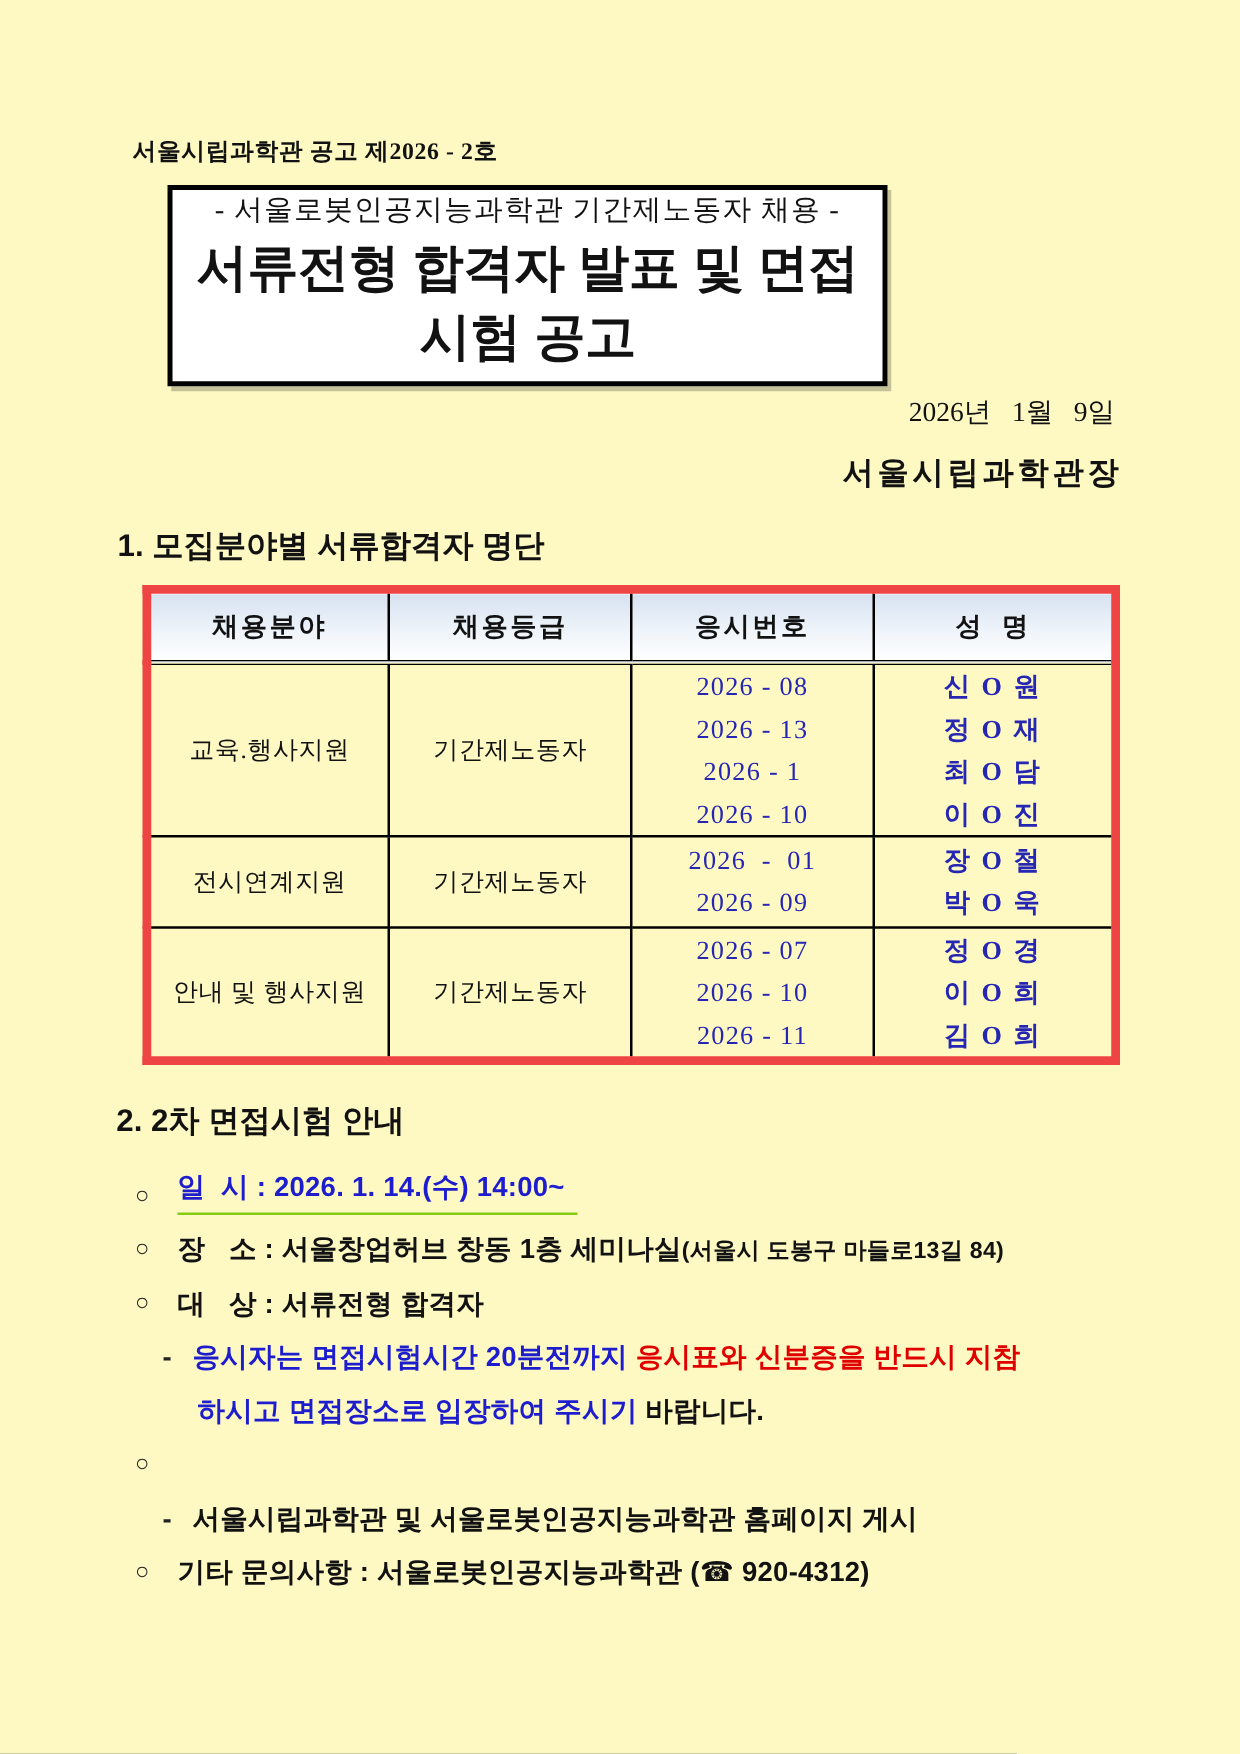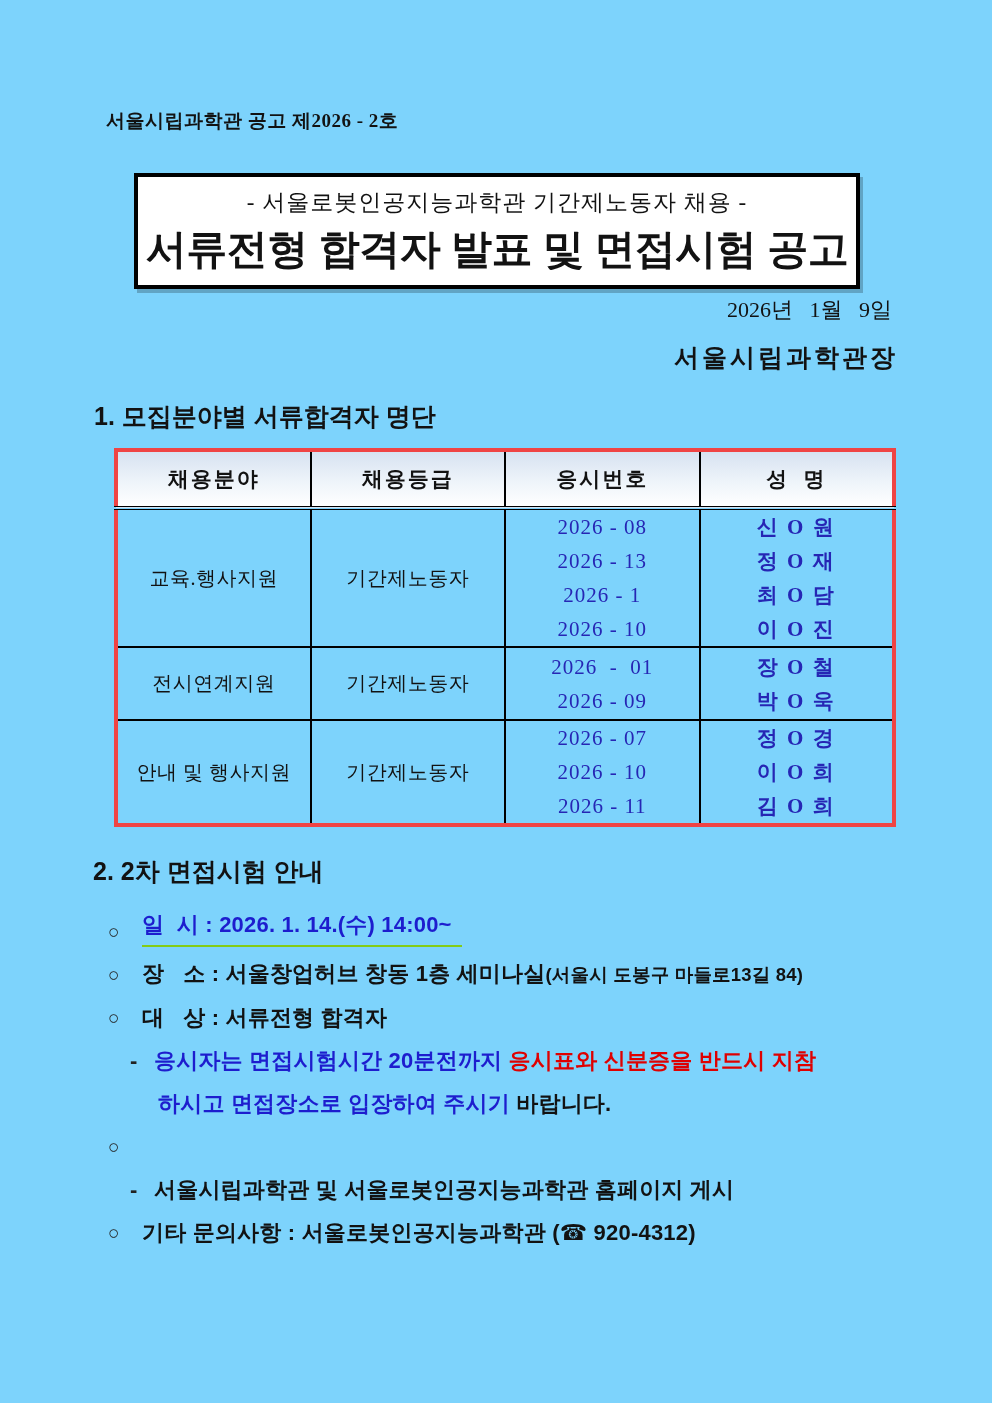--- a/index.html
+++ b/index.html
@@ -2,41 +2,41 @@
 <html><head>
 <meta charset="utf-8">
 <style>
   * { margin: 0; padding: 0; box-sizing: border-box; }
   html, body { background: #888; }
   body { font-family: "Liberation Serif", "DejaVu Serif", serif; }
   .page {
     position: relative;
     width: 992px; height: 1403px;
     margin: 0 auto;
-    background: #7dd3fc;
+    background: #fef9c3;
     color: #121212;
     overflow: hidden;
   }
 
   
   .doc-number {
     margin: 108px 0 0 106px;
     font-size: 19px; font-weight: bold;
     letter-spacing: 0.5px;
     white-space: pre-wrap;
   }
 
   
   .title-box {
-    width: 726px;
-    margin: 39px 0 0 134px;
+    width: 576px;
+    margin: 14px 0 0 134px;
     border: 4px solid #000;
     box-shadow: 3px 4px 0 rgba(0,0,0,0.22);
     text-align: center;
-    padding: 10px 4px 8px 4px;
+    padding: 0 4px 8px 4px;
     background: #fff;
   }
   .box-subtitle {
     font-size: 23px;
     letter-spacing: 1px;
     white-space: pre-wrap;
   }
   .box-title {
     margin-top: 4px;
     font-family: "Liberation Sans", "DejaVu Sans", sans-serif;
@@ -76,21 +76,21 @@
     white-space: pre-wrap;
   }
   .sec1 { margin: 26px 0 0 94px; font-size: 25px; }
   .sec2 { margin: 28px 0 0 93px; font-size: 25px; }
 
   
   table.applicants {
     margin: 15px 0 0 114px;
     width: 782px;
     border-collapse: collapse;
-    border: 4px solid #ef4444;
+    border: 7px solid #ef4444;
     table-layout: fixed;
   }
   table.applicants th, table.applicants td {
     border: 2px solid #000;
     text-align: center;
     vertical-align: middle;
   }
   table.applicants th {
     height: 58px;
     font-size: 21px; font-weight: bold;

